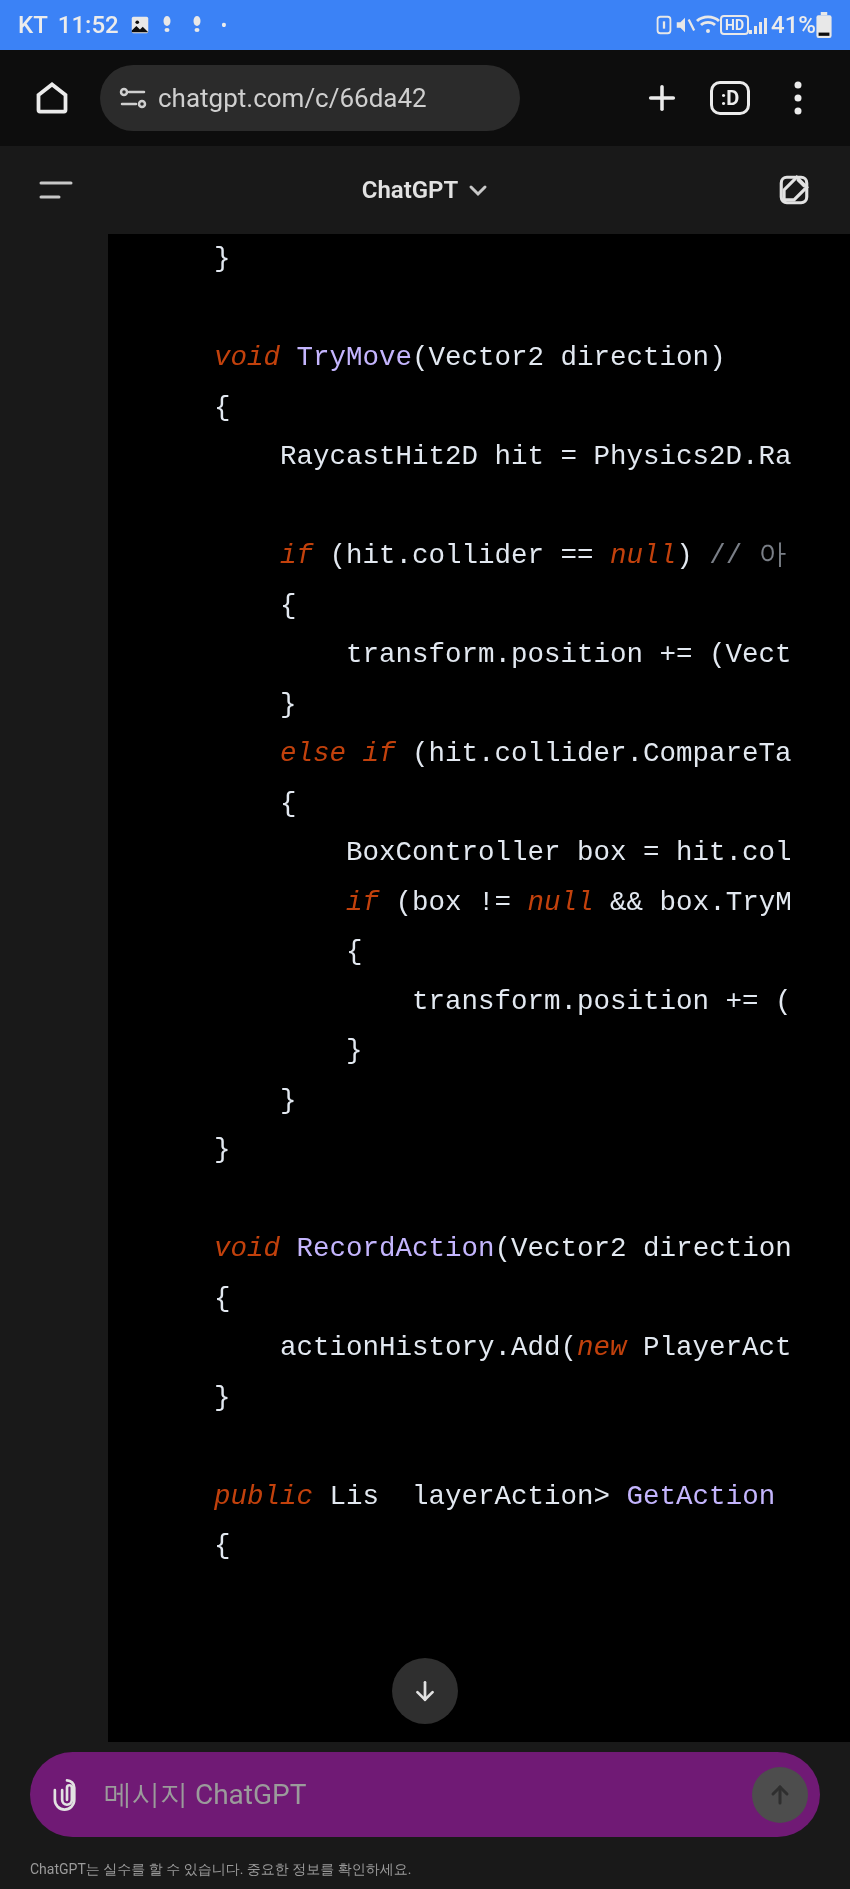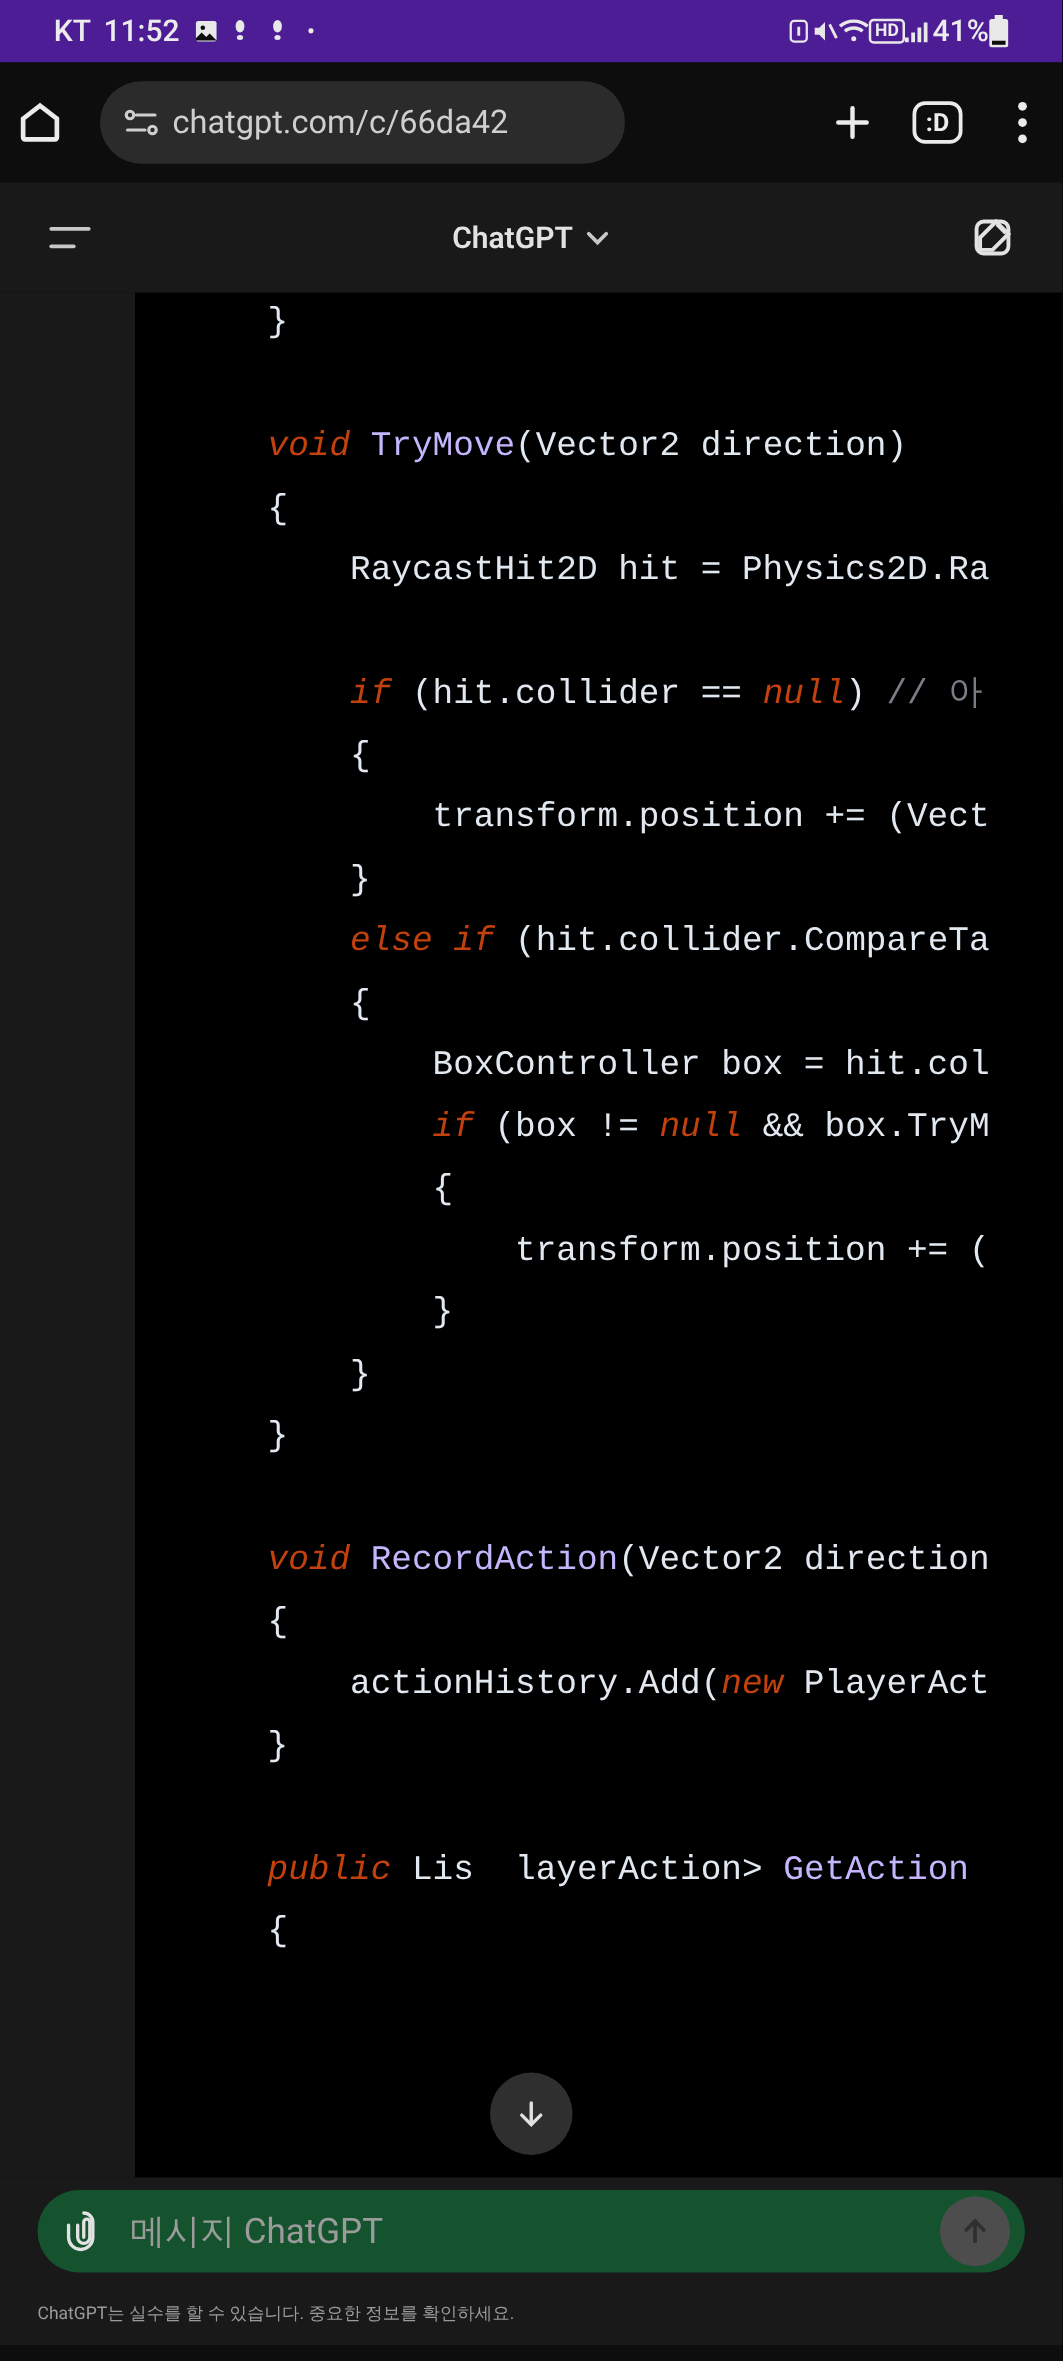--- a/index.html
+++ b/index.html
@@ -12,35 +12,35 @@
       overflow: hidden;
       position: relative;
     }
     
     
     .status-bar {
       height: 50px;
       display: flex;
       align-items: center;
       justify-content: space-between;
-      padding: 0 43px;
-      background: #4c1d95;
+      padding: 0 18px;
+      background: #3b82f6;
       font-size: 24px;
       font-weight: 500;
     }
     .status-left { display: flex; align-items: center; gap: 10px; }
     .status-right { display: flex; align-items: center; gap: 0; }
     .status-icon { display: inline-flex; }
     
     
     .browser-nav {
       height: 96px;
       display: flex;
       align-items: center;
-      padding: 0 12px;
+      padding: 0 32px;
       gap: 28px;
       background: #0d0d0d;
     }
     .url-pill {
       background: #2b2b2b;
       border-radius: 50px;
       height: 66px;
       flex: 0 0 420px;
       display: flex;
       align-items: center;
@@ -121,23 +121,23 @@
       align-items: center;
       justify-content: center;
     }
     
     
     .input-area {
       background: #191919;
       padding: 10px 30px 16px;
     }
     .input-pill {
-      background: #14532d;
+      background: #701a75;
       border-radius: 50px;
-      height: 66px;
+      height: 85px;
       display: flex;
       align-items: center;
       padding: 0 12px 0 22px;
       gap: 22px;
     }
     .input-placeholder {
       flex: 1;
       color: #9b9b9b;
       font-size: 28px;
     }

